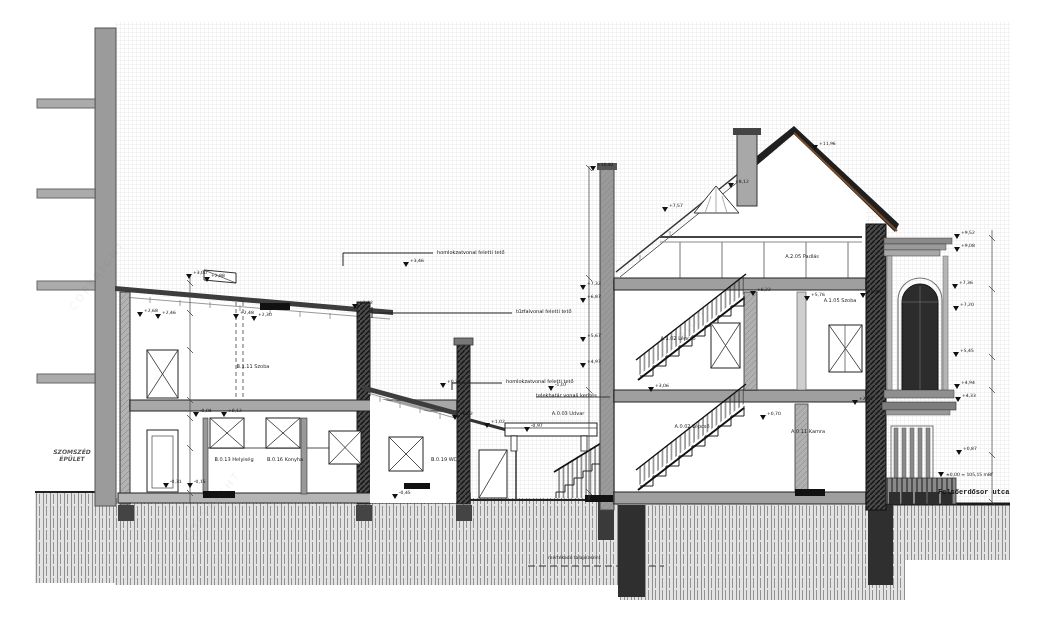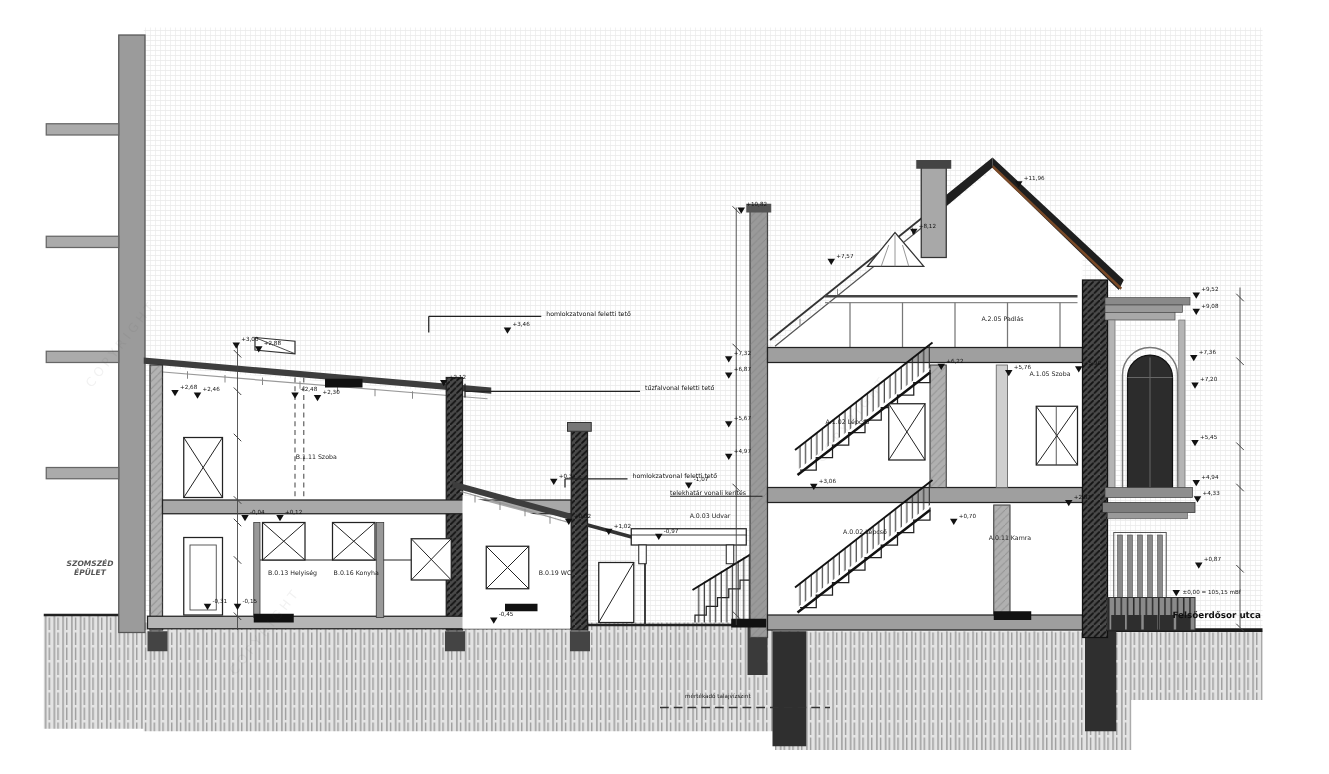--- a/index.html
+++ b/index.html
@@ -8,21 +8,21 @@
   #stage svg{position:absolute;left:0;top:0;}
   .lbl{position:absolute;font-size:5px;line-height:6px;color:#1c1c1c;white-space:nowrap;z-index:5;}
   .room{transform:translateX(-50%);font-size:5px;}
   .ann{font-size:5px;color:#111;}
   .marker{position:absolute;display:flex;align-items:flex-start;z-index:6;white-space:nowrap;}
   .marker i{width:0;height:0;border-left:3px solid transparent;border-right:3px solid transparent;
             border-top:5px solid #111;display:inline-block;}
   .marker b{font-size:4.5px;font-weight:normal;color:#111;margin-left:1px;position:relative;top:-4px;}
   .neighbor-label{position:absolute;left:46px;top:448px;width:52px;text-align:center;
      font-size:6px;line-height:7px;font-weight:bold;font-style:italic;color:#555;z-index:5;}
-  .street{position:absolute;left:938px;top:488px;font-size:7px;font-weight:bold;color:#111;z-index:6;white-space:nowrap;}
+  .street{position:absolute;left:938px;top:488px;font-size:7px;font-weight:bold;color:#111;z-index:6;white-space:nowrap;font-family:Liberation Mono, monospace;}
   .datum{position:absolute;left:938px;top:472px;display:flex;align-items:center;z-index:6;white-space:nowrap;}
   .datum i{width:0;height:0;border-left:3px solid transparent;border-right:3px solid transparent;border-top:5px solid #111;margin-right:2px;}
   .datum span{font-size:4.5px;color:#111;}
   .gw{position:absolute;left:548px;top:555px;font-size:4.5px;color:#222;z-index:6;white-space:nowrap;}
   .wm{position:absolute;font-size:10px;letter-spacing:3px;color:#444;opacity:.07;
       transform:rotate(-52deg);z-index:2;white-space:nowrap;}
 </style>
 </head>
 <body>
 

